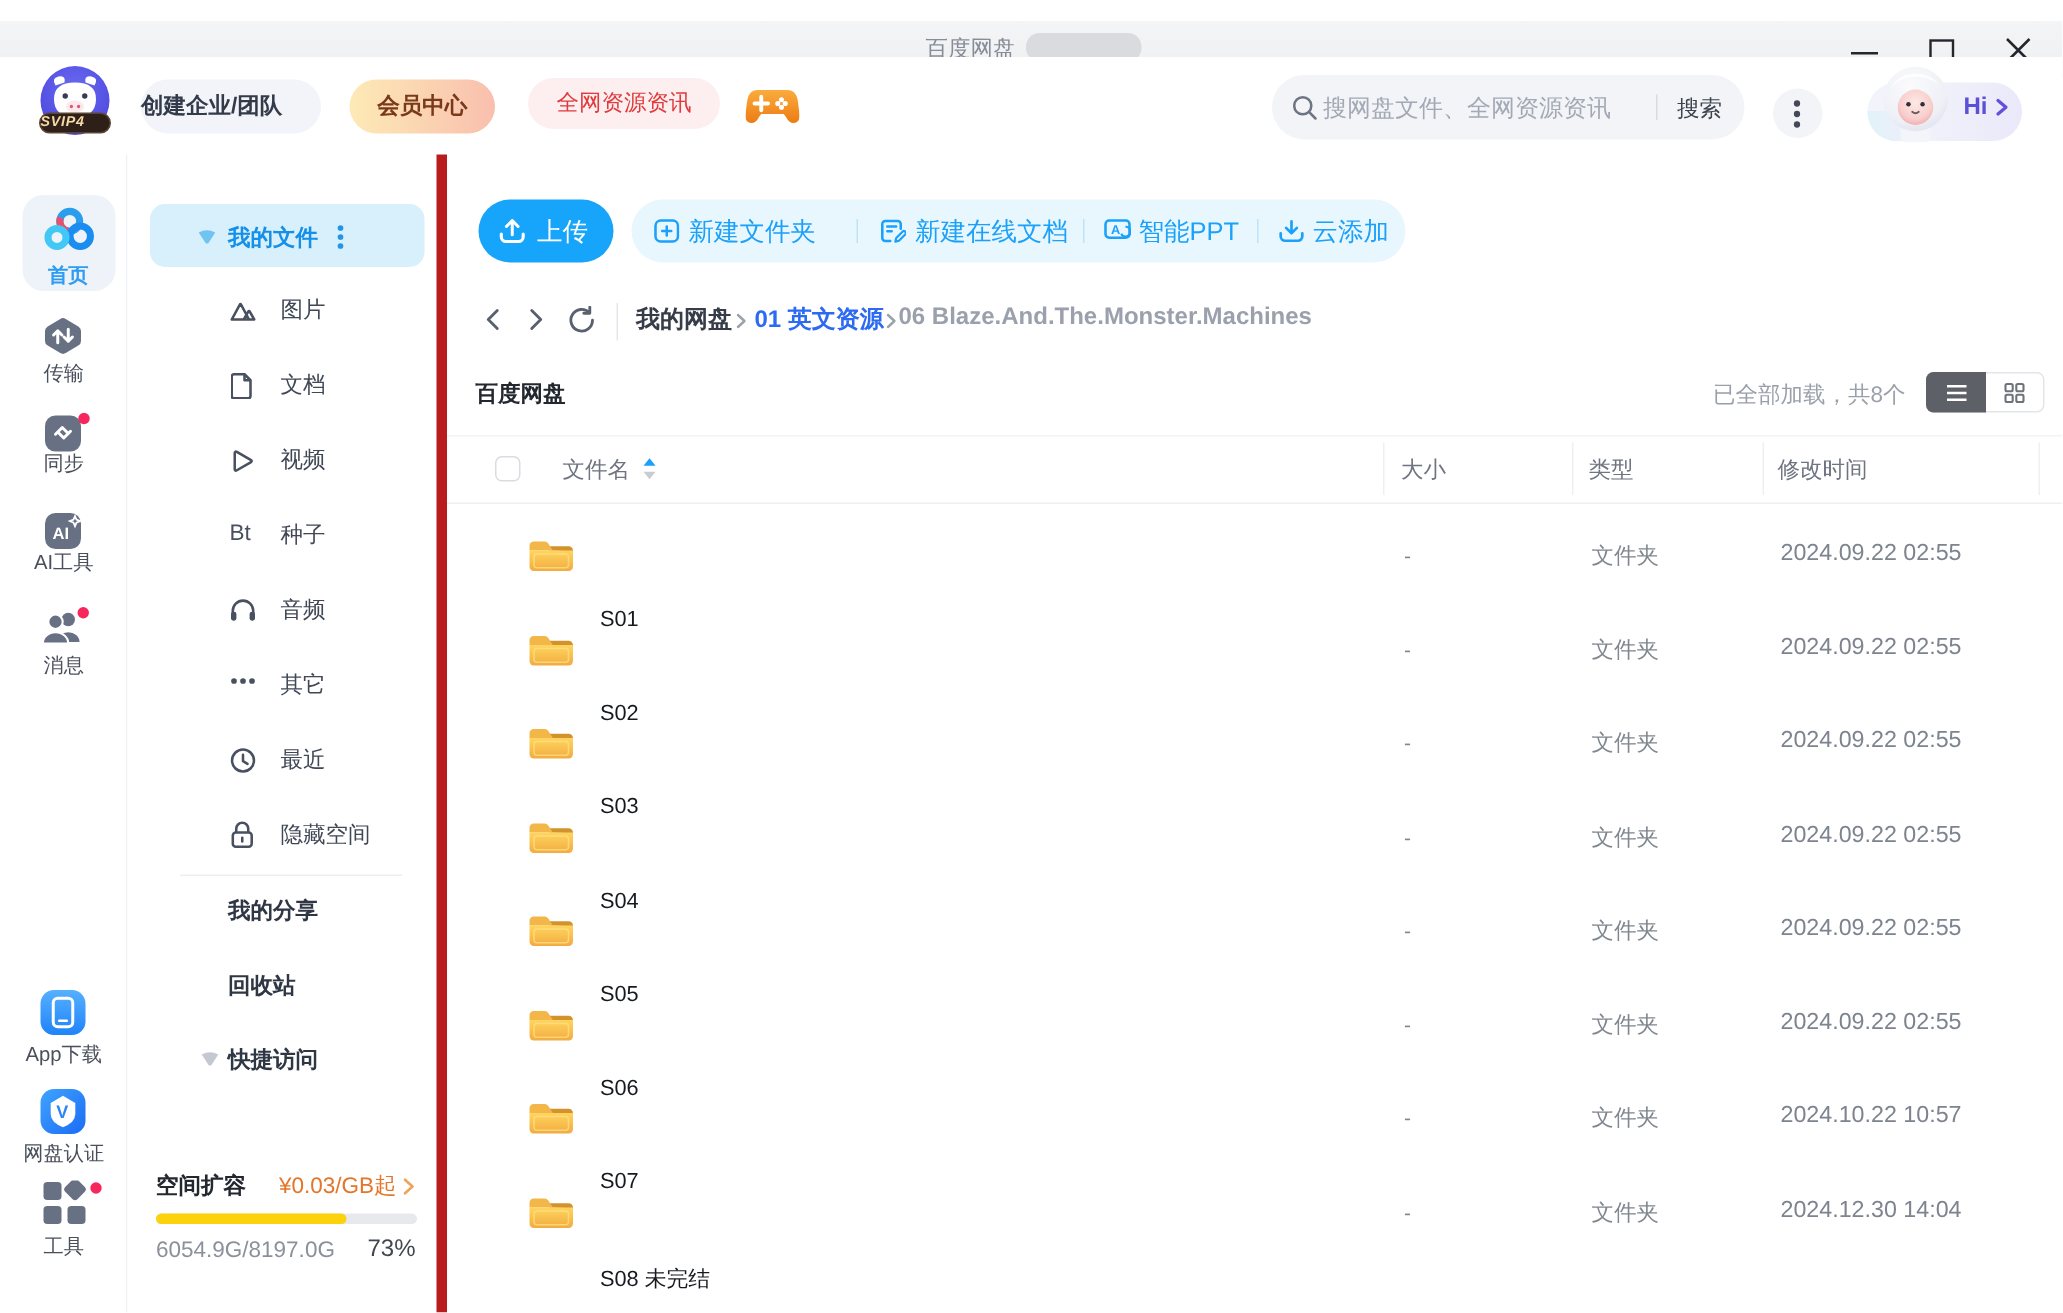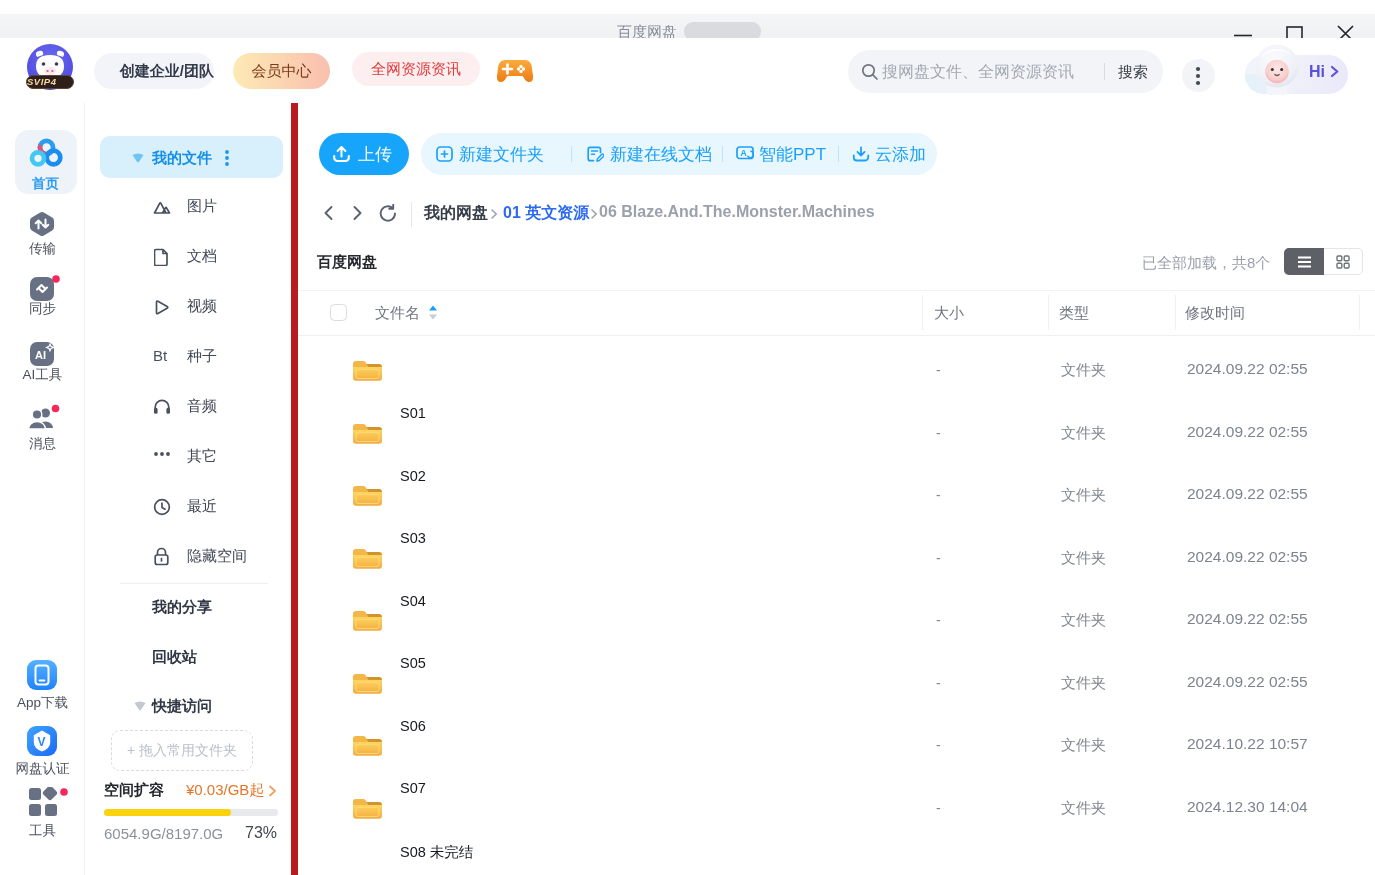--- a/index.html
+++ b/index.html
@@ -53,22 +53,22 @@
         <path d="M9 22 Q9 11 23 11 Q37 11 37 22 Q37 34 23 34 Q9 34 9 22 Z" fill="#fff"></path>
         <circle cx="16.5" cy="20" r="1.8" fill="#3a3a55"></circle>
         <circle cx="29.5" cy="20" r="1.8" fill="#3a3a55"></circle>
         <ellipse cx="23" cy="27" rx="6" ry="4" fill="#fde8ea"></ellipse>
         <circle cx="20.6" cy="27" r="1.1" fill="#d58"></circle>
         <circle cx="25.4" cy="27" r="1.1" fill="#d58"></circle>
       </svg>
     </div>
     <div class="abs" style="left:26px;top:37px;width:48px;height:14px;border-radius:7px;background:#2e2018;border:1px solid #5a4632;color:#f4d9a6;font-size:9.5px;font-weight:700;font-style:italic;text-align:left;line-height:12px;letter-spacing:.5px">SVIP4</div>
 
-    <div class="abs" style="left:94px;top:15px;width:120px;height:36px;border-radius:18px;background:#f2f4f9;color:#333a49;font-size:15px;font-weight:600;text-align:right;line-height:36px">创建企业/团队</div>
-    <div class="abs" style="left:233px;top:15px;width:97px;height:36px;border-radius:18px;background:linear-gradient(90deg,#fdeab5,#f9bfae);color:#79391a;font-size:15px;font-weight:400;text-align:center;line-height:36px">会员中心</div>
+    <div class="abs" style="left:94px;top:15px;width:120px;height:36px;border-radius:18px;background:#f2f4f9;color:#333a49;font-size:15px;font-weight:600;text-align:left;line-height:36px">创建企业/团队</div>
+    <div class="abs" style="left:233px;top:15px;width:97px;height:36px;border-radius:18px;background:linear-gradient(90deg,#fdeab5,#f9bfae);color:#79391a;font-size:15px;font-weight:700;text-align:center;line-height:36px">会员中心</div>
     <div class="abs" style="left:352px;top:14px;width:128px;height:34px;border-radius:17px;background:#fdeff0;color:#e03a3c;font-size:15px;text-align:center;line-height:34px">全网资源资讯</div>
 
     <svg class="abs" style="left:497px;top:21px" width="36" height="24" viewBox="0 0 36 24">
       <defs>
         <linearGradient id="gp" x1="0" y1="0" x2="0" y2="1">
           <stop offset="0" stop-color="#fbab3c"></stop>
           <stop offset="1" stop-color="#ec7c14"></stop>
         </linearGradient>
       </defs>
       <path d="M8 1 h20 q6 0 7 8 l1 8 q.5 6-4 6 q-3 0-5-4l-1.5-2h-15L9 19 q-2 4-5 4 q-4.5 0-4-6 l1-8 Q2 1 8 1 Z" fill="url(#gp)"></path>
@@ -244,21 +244,20 @@
       <path d="M8.5 11.5 v2.5" stroke="#49505f" stroke-width="1.7" stroke-linecap="round"></path>
     </svg>
     <div class="side-item abs" style="left:102px;top:444px">隐藏空间</div>
     <div class="abs" style="left:35px;top:480px;width:148px;height:1px;background:#eceef1"></div>
     <div class="side-strong abs" style="left:67px;top:495px">我的分享</div>
     <div class="side-strong abs" style="left:67px;top:545px">回收站</div>
     <svg class="abs" style="left:48px;top:598px" width="14" height="11">
       <path d="M1.5 2 Q7 -1 12.5 2 L8.2 8.6 Q7 10.2 5.8 8.6 Z" fill="#c3c8d1"></path>
     </svg>
     <div class="side-strong abs" style="left:67px;top:594px">快捷访问</div>
-    <div class="abs" style="left:26px;top:627px;width:142px;height:41px;border-radius:9px;border:1.5px dashed #d7dbe1;color:#b9bfc8;font-size:14px;text-align:center;line-height:38px">+ 拖入常用文件夹</div>
     <div class="abs" style="left:19px;top:678px;font-size:15px;font-weight:700;color:#23272f">空间扩容</div>
     <div class="abs" style="left:101px;top:678px;font-size:15px;color:#e4762b">¥0.03/GB起</div>
     <svg class="abs" style="left:183px;top:682px" width="9" height="12">
       <path d="M2 1.5 L7 6 L2 10.5" stroke="#f0a35a" stroke-width="1.8" fill="none" stroke-linecap="round" stroke-linejoin="round"></path>
     </svg>
     <div class="abs" style="left:19px;top:706px;width:174px;height:6.5px;border-radius:3.5px;background:#e7e9ec"></div>
     <div class="abs" style="left:19px;top:706px;width:127px;height:6.5px;border-radius:3.5px;background:#fbd20b"></div>
     <div class="abs" style="left:19px;top:722px;font-size:15px;color:#8b919b">6054.9G/8197.0G</div>
     <div class="abs" style="left:160px;top:721px;font-size:16px;font-weight:400;color:#42474f">73%</div>
   </div>

